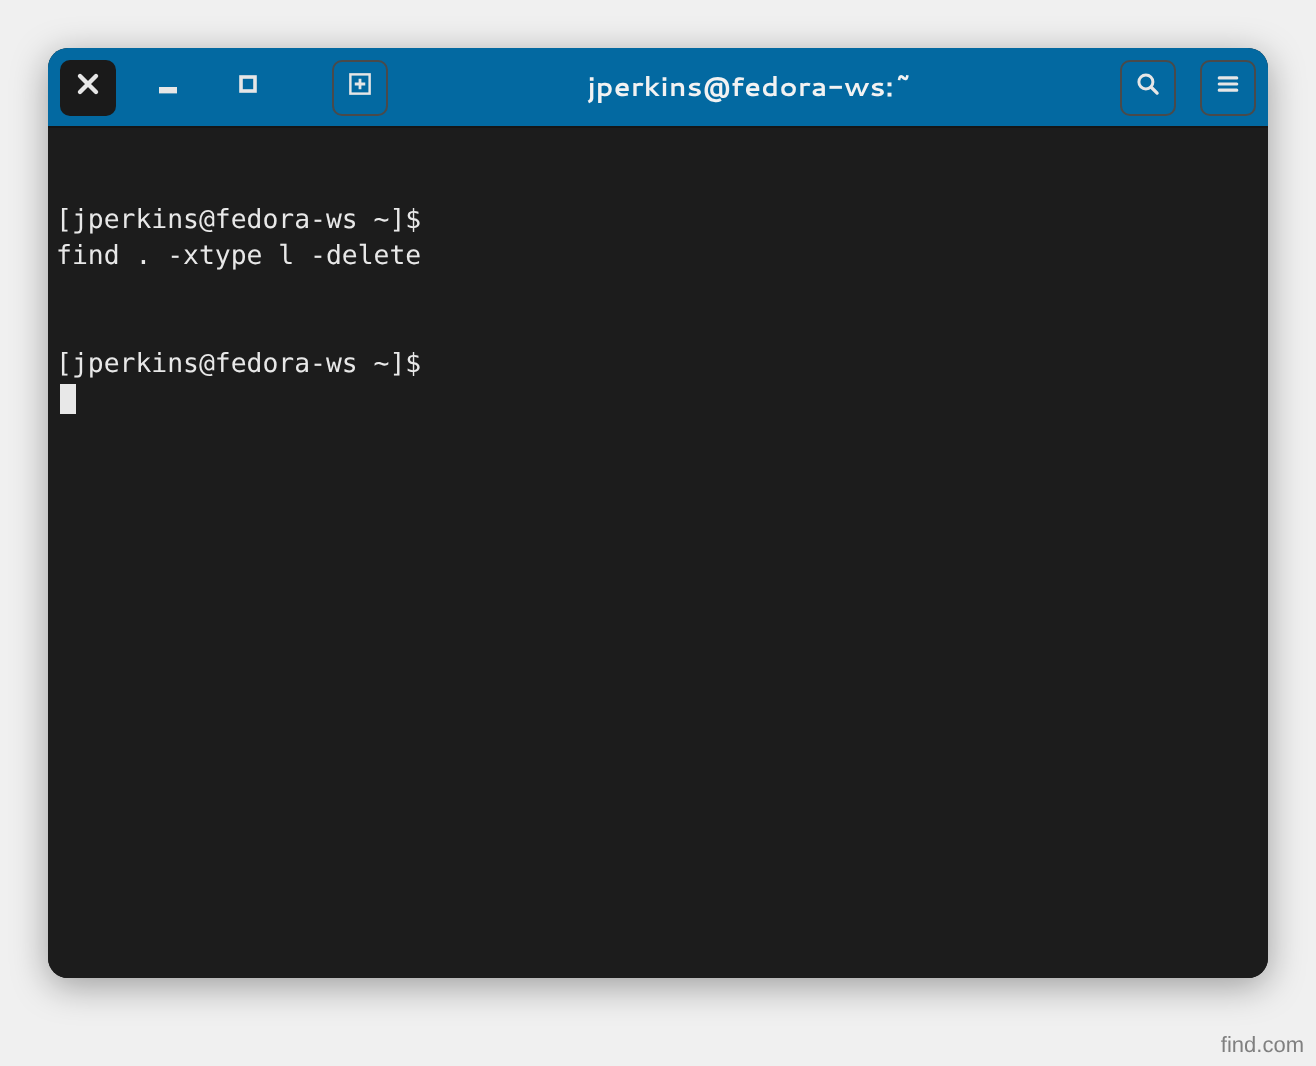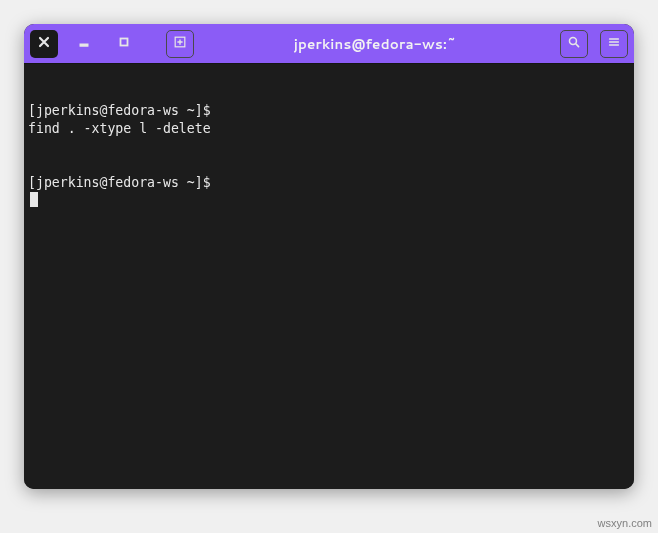--- a/index.html
+++ b/index.html
@@ -17,21 +17,21 @@
       width: 610px;
       height: 465px;
       background: #1c1c1c;
       border-radius: 10px;
       box-shadow: 0 4px 18px rgba(0,0,0,0.35);
       overflow: hidden;
       display: flex;
       flex-direction: column;
     }
     .titlebar {
-      background: #8b5cf6;
+      background: #0369a1;
       height: 40px;
       display: flex;
       align-items: center;
       padding: 4px 6px;
       gap: 12px;
       border-bottom: 1px solid #151515;
     }
     .tb-btn {
       width: 28px;
       height: 28px;
@@ -158,13 +158,13 @@
     <div class="line">
       <span class="prompt">[jperkins@fedora-ws ~]$ </span><span class="cmd">find . -xtype l -delete</span>
     </div>
     <div class="line">
       <span class="prompt">[jperkins@fedora-ws ~]$ </span><span class="cmd"></span><span class="cursor"></span>
     </div>
   </div>
 
 </div>
 
-<div class="watermark">wsxyn.com</div>
+<div class="watermark">find.com</div>
 
 </body></html>

